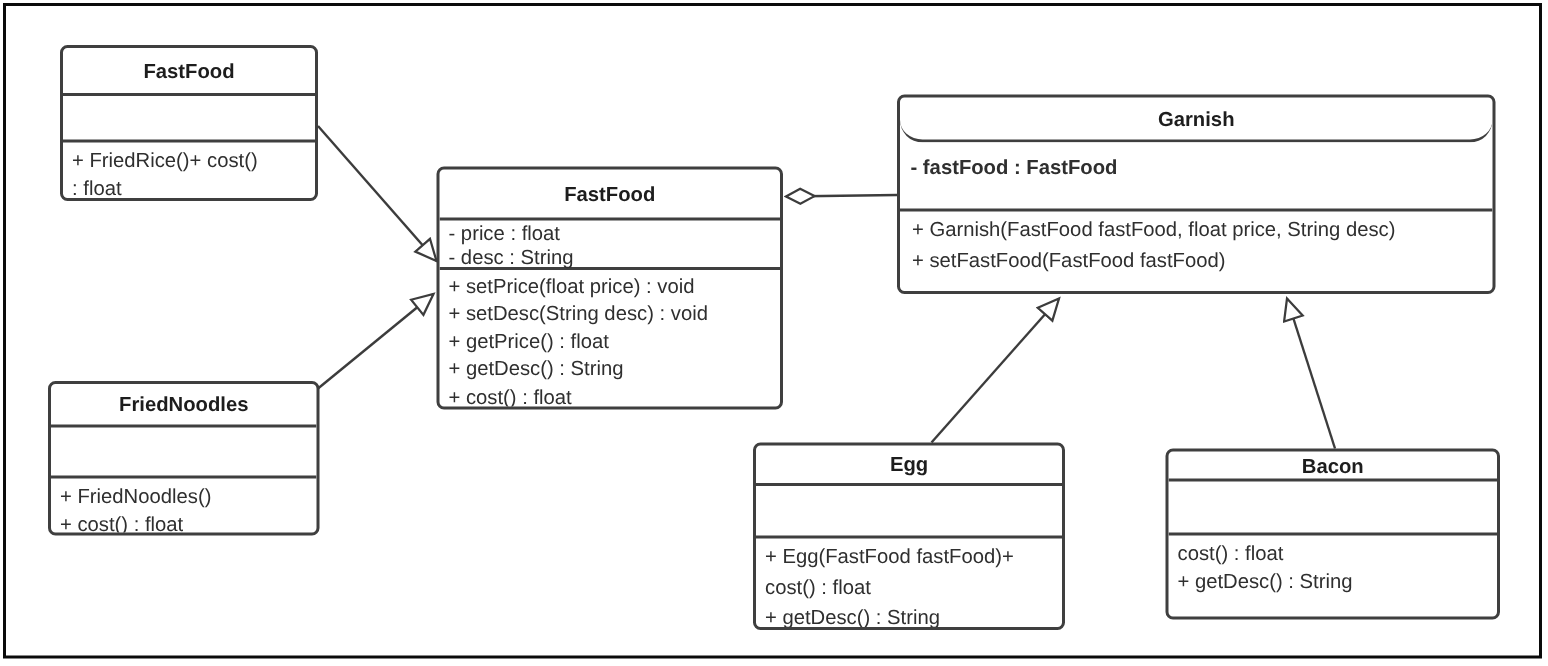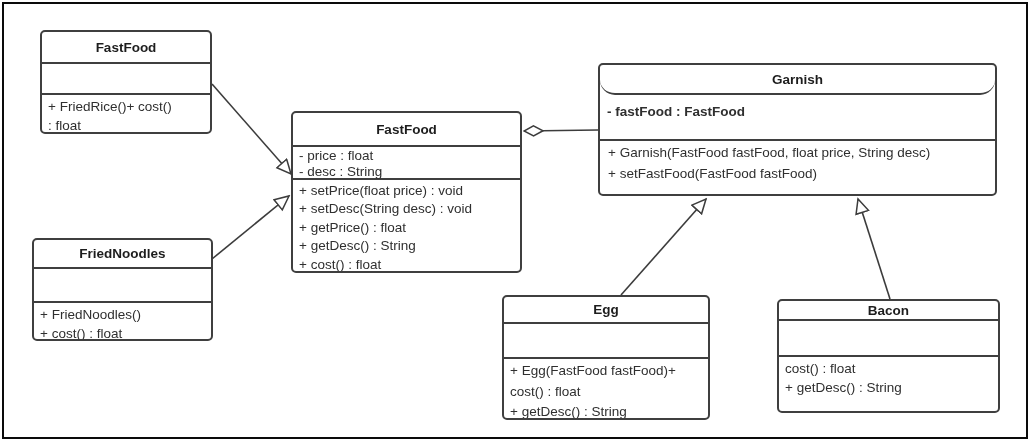--- a/index.html
+++ b/index.html
@@ -80,21 +80,21 @@
 
 <div class="uml-class" style="left:40px; top:30px; width:172px; height:104px;">
   <div class="uml-title" style="height:32px;">FastFood</div>
   <div class="uml-attrs" style="height:31px;"></div>
   <div class="uml-methods">
       <div class="uml-line">+ FriedRice()+ cost()</div>
       <div class="uml-line">: float</div>
     </div>
 </div>
 
-<div class="uml-class" style="left:32px; top:238px; width:181px; height:103px;">
+<div class="uml-class" style="left:32px; top:254px; width:181px; height:103px;">
   <div class="uml-title" style="height:29px;">FriedNoodles</div>
   <div class="uml-attrs" style="height:34px;"></div>
   <div class="uml-methods">
       <div class="uml-line">+ FriedNoodles()</div>
       <div class="uml-line">+ cost() : float</div>
     </div>
 </div>
 
 <div class="uml-class" style="left:291px; top:111px; width:231px; height:162px;">
   <div class="uml-title" style="height:34px;">FastFood</div>

